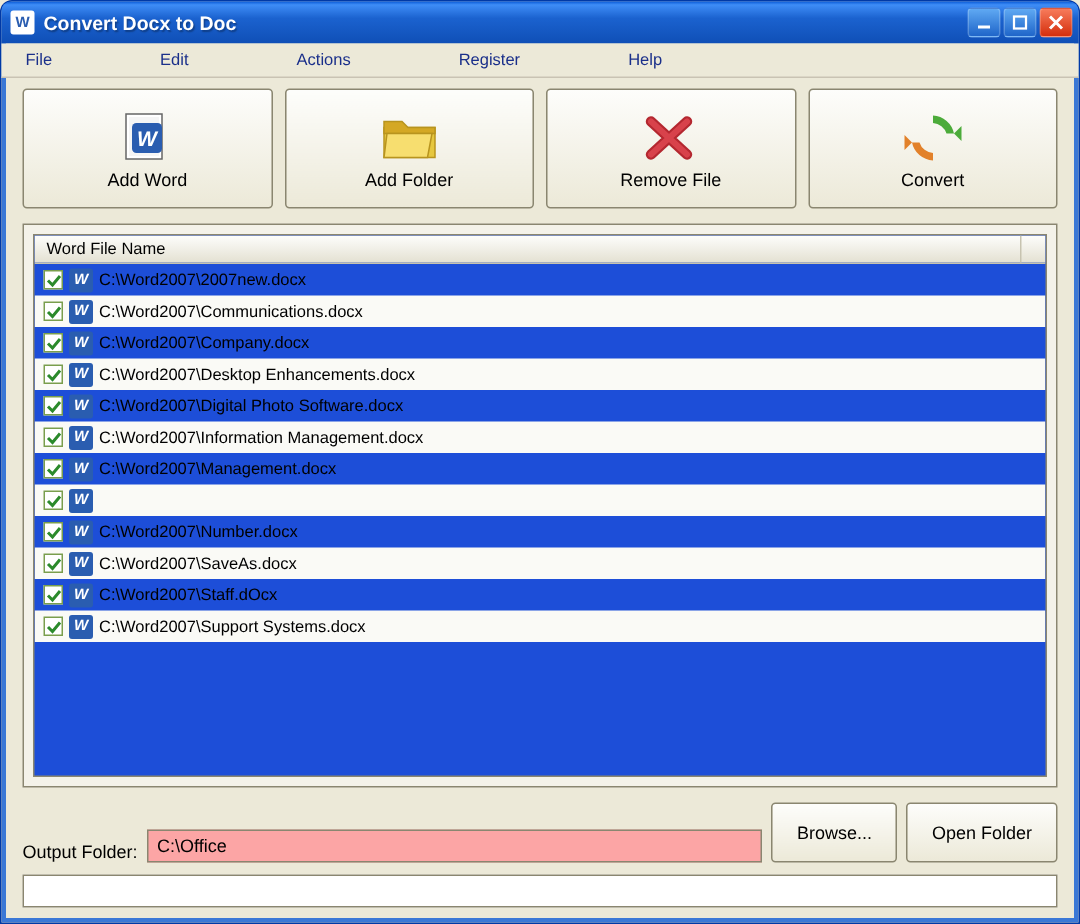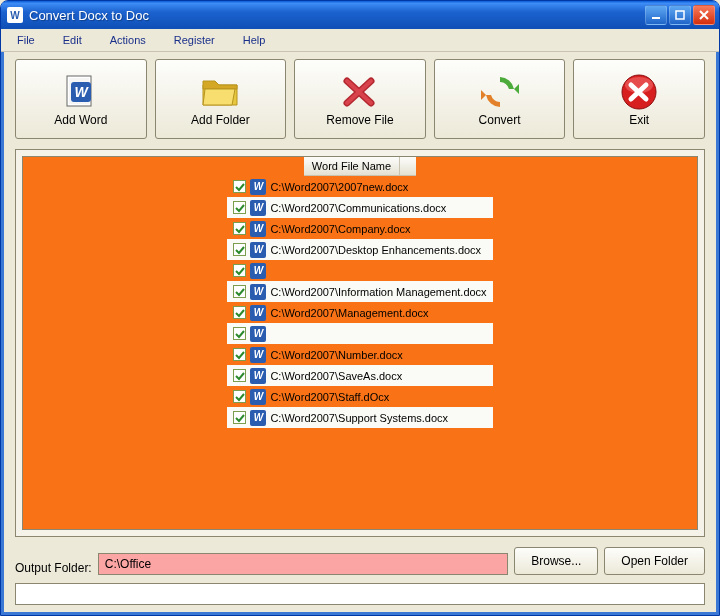--- a/index.html
+++ b/index.html
@@ -37,21 +37,21 @@
   border-radius: 2px;
   margin-right: 6px;
   display: inline-flex;
   align-items: center;
   justify-content: center;
   font-size: 10px;
   font-weight: bold;
   color: #2a5db0;
 }
 .titlebar .title {
-  font-weight: normal;
+  font-weight: bold;
   font-size: 13px;
   text-shadow: 1px 1px 1px rgba(0,0,0,0.3);
   flex: 1;
 }
 .titlebar .win-btns { display: flex; gap: 2px; }
 .titlebar .wb {
   width: 22px;
   height: 20px;
   border-radius: 3px;
   border: 1px solid #fff3;
@@ -66,20 +66,21 @@
 .wb.close {
   background: linear-gradient(to bottom, #f77b5b, #d42f0d);
 }
 .wb svg { width: 12px; height: 12px; }
 
 .menubar {
   background: #ece9d8;
   padding: 2px 2px;
   display: flex;
   border-bottom: 1px solid #c9c3b3;
+  gap: 44px;
 }
 .menubar .mitem {
   padding: 3px 14px;
   color: #1a2f8a;
   cursor: pointer;
 }
 
 .toolbar {
   padding: 7px 14px 6px 14px;
   display: flex;
@@ -103,26 +104,25 @@
 .list-frame {
   margin: 4px 14px 6px 14px;
   border: 1px solid #8a8670;
   background: #f4f2e9;
   padding: 6px;
   flex: 1;
   display: flex;
 }
 .listview {
   border: 1px solid #8a8670;
-  background: #f97316;
+  background: #1d4ed8;
   flex: 1;
   display: flex;
   flex-direction: column;
   overflow: hidden;
-  align-items: center;
 }
 .list-header {
   background: linear-gradient(to bottom, #fdfdfb, #e4e1d2);
   border-bottom: 1px solid #c7c3b0;
   display: flex;
 }
 .list-header .col {
   padding: 3px 8px;
   border-right: 1px solid #c7c3b0;
   font-size: 11px;
@@ -171,21 +171,21 @@
   font-size: 12px;
   height: 22px;
 }
 .out-btn {
   border: 1px solid #8a8670;
   border-radius: 3px;
   background: linear-gradient(to bottom, #fdfdfb, #ece9d8);
   padding: 3px 16px;
   font-size: 12px;
   cursor: pointer;
-  height: 28px;
+  height: 40px;
 }
 
 .progress-frame {
   margin: 2px 14px 10px 14px;
   border: 1px solid #8a8670;
   background: #fff;
   height: 22px;
 }
 </style>
 </head>
@@ -258,31 +258,20 @@
       <div class="ticon">
         <svg width="42" height="42" viewBox="0 0 42 42">
           <path d="M21 6 A15 15 0 0 1 35 18 L30 18 A10 10 0 0 0 21 11 Z" fill="#4cab3a"></path>
           <path d="M35 18 L40 13 L40 23 Z" fill="#4cab3a"></path>
           <path d="M21 36 A15 15 0 0 1 7 24 L12 24 A10 10 0 0 0 21 31 Z" fill="#e2812a"></path>
           <path d="M7 24 L2 29 L2 19 Z" fill="#e2812a"></path>
         </svg>
       </div>
       <div class="tlabel">Convert</div>
     </div>
-    <div class="tbtn">
-      <div class="ticon">
-        <svg width="42" height="42" viewBox="0 0 42 42">
-          <circle cx="21" cy="21" r="17" fill="#d81f1f"></circle>
-          <circle cx="21" cy="21" r="17" fill="none" stroke="#8c0e0e" stroke-width="1"></circle>
-          <ellipse cx="21" cy="14" rx="14" ry="8" fill="#f06a6a" opacity="0.6"></ellipse>
-          <path d="M13 14 L28 28 M28 14 L13 28" stroke="#fff" stroke-width="5" stroke-linecap="round"></path>
-        </svg>
-      </div>
-      <div class="tlabel">Exit</div>
-    </div>
   </div>
 
   <div class="list-frame">
     <div class="listview">
       <div class="list-header">
         <div class="col">Word File Name</div>
         <div class="col spacer"></div>
       </div>
       <div class="list-body" id="list-body">
           <div class="row">
@@ -321,20 +310,21 @@
             <span class="word-ico">W</span>
             <span class="fname">C:\Word2007\Desktop Enhancements.docx</span>
           </div>
           <div class="row">
             <span class="chk">
               <svg viewBox="0 0 10 10">
                 <path d="M1 5 L4 8 L9 2" stroke="#2b8a2b" stroke-width="2" fill="none"></path>
               </svg>
             </span>
             <span class="word-ico">W</span>
+            <span class="fname">C:\Word2007\Digital Photo Software.docx</span>
           </div>
           <div class="row">
             <span class="chk">
               <svg viewBox="0 0 10 10">
                 <path d="M1 5 L4 8 L9 2" stroke="#2b8a2b" stroke-width="2" fill="none"></path>
               </svg>
             </span>
             <span class="word-ico">W</span>
             <span class="fname">C:\Word2007\Information Management.docx</span>
           </div>

